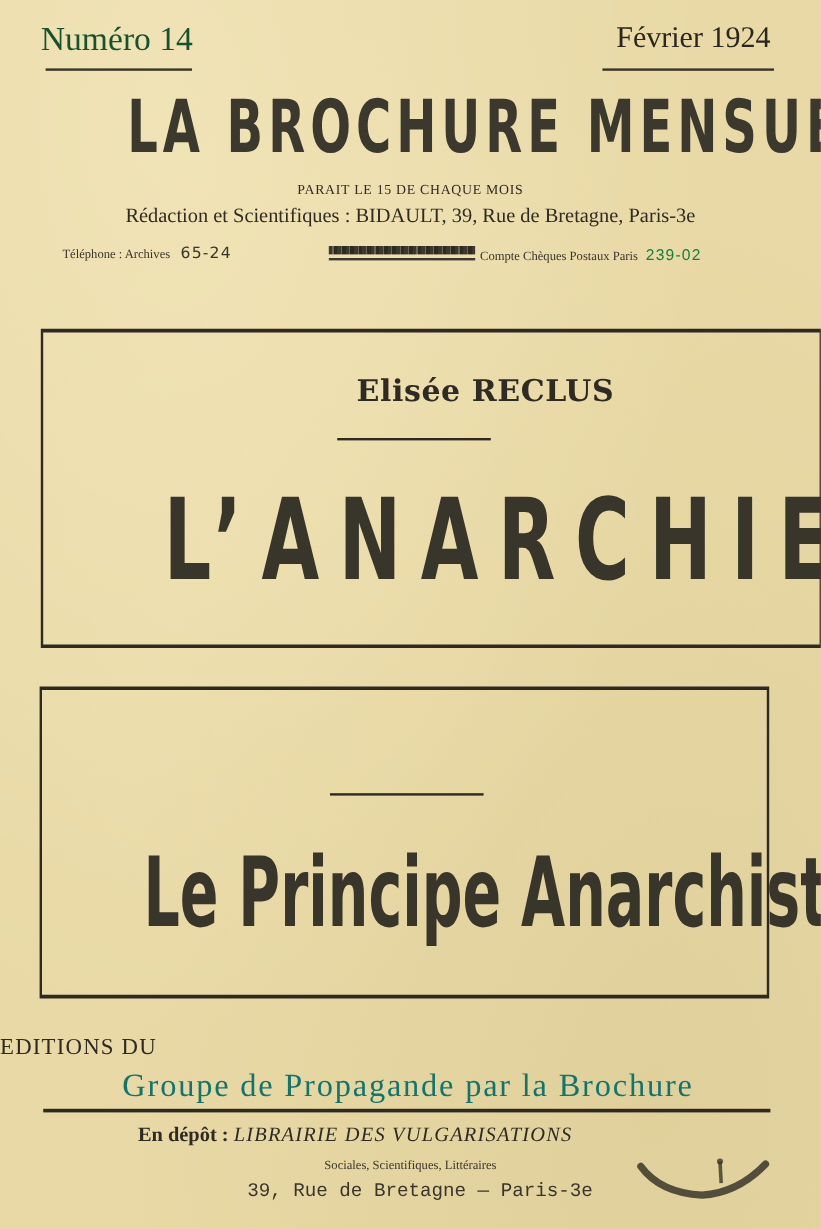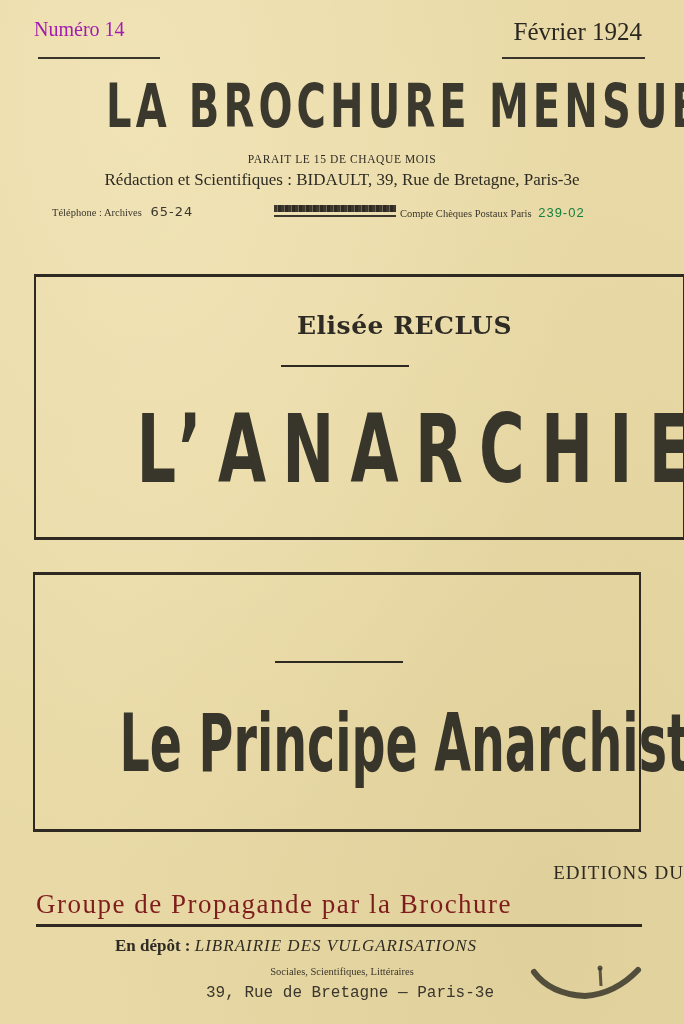--- a/index.html
+++ b/index.html
@@ -18,22 +18,22 @@
       overflow: hidden;
       color: #2d2a22;
       font-family: "DejaVu Serif", "Liberation Serif", serif;
     }
     .abs { position: absolute; }
 
     
     .issue-num {
       left: 34px; top: 18px;
       font-family: "Liberation Serif", serif;
-      font-size: 20px;
-      color: #a21caf;
+      font-size: 28px;
+      color: #14532d;
     }
     .issue-date {
       right: 42px; top: 18px;
       font-family: "Liberation Serif", serif;
       font-size: 25px;
       color: #2a2720;
     }
     .rule-left {
       left: 38px; top: 57px; width: 122px; height: 2px;
       background: #3a352a;
@@ -154,33 +154,33 @@
       letter-spacing: 0px;
       color: #38352b;
       transform: scaleX(0.72) scaleY(1.22);
       transform-origin: center top;
       white-space: nowrap;
     }
 
     
     .editions {
       left: 0; top: 862px; width: 684px;
-      text-align: right;
+      text-align: left;
       font-family: "Liberation Serif", serif;
       font-size: 19px;
       letter-spacing: 1px;
       color: #2e2b24;
     }
     .groupe {
       left: 36px; top: 889px; width: 608px;
-      text-align: left;
+      text-align: center;
       font-family: "Liberation Serif", serif;
       font-size: 27px;
       letter-spacing: 1.5px;
-      color: #7f1d1d;
+      color: #0f766e;
       white-space: nowrap;
     }
     .groupe-rule {
       left: 36px; top: 924px; width: 606px; height: 3px;
       background: #2e2a22;
     }
     .depot {
       left: 0; top: 936px; width: 592px;
       text-align: center;
       font-family: "Liberation Serif", serif;

